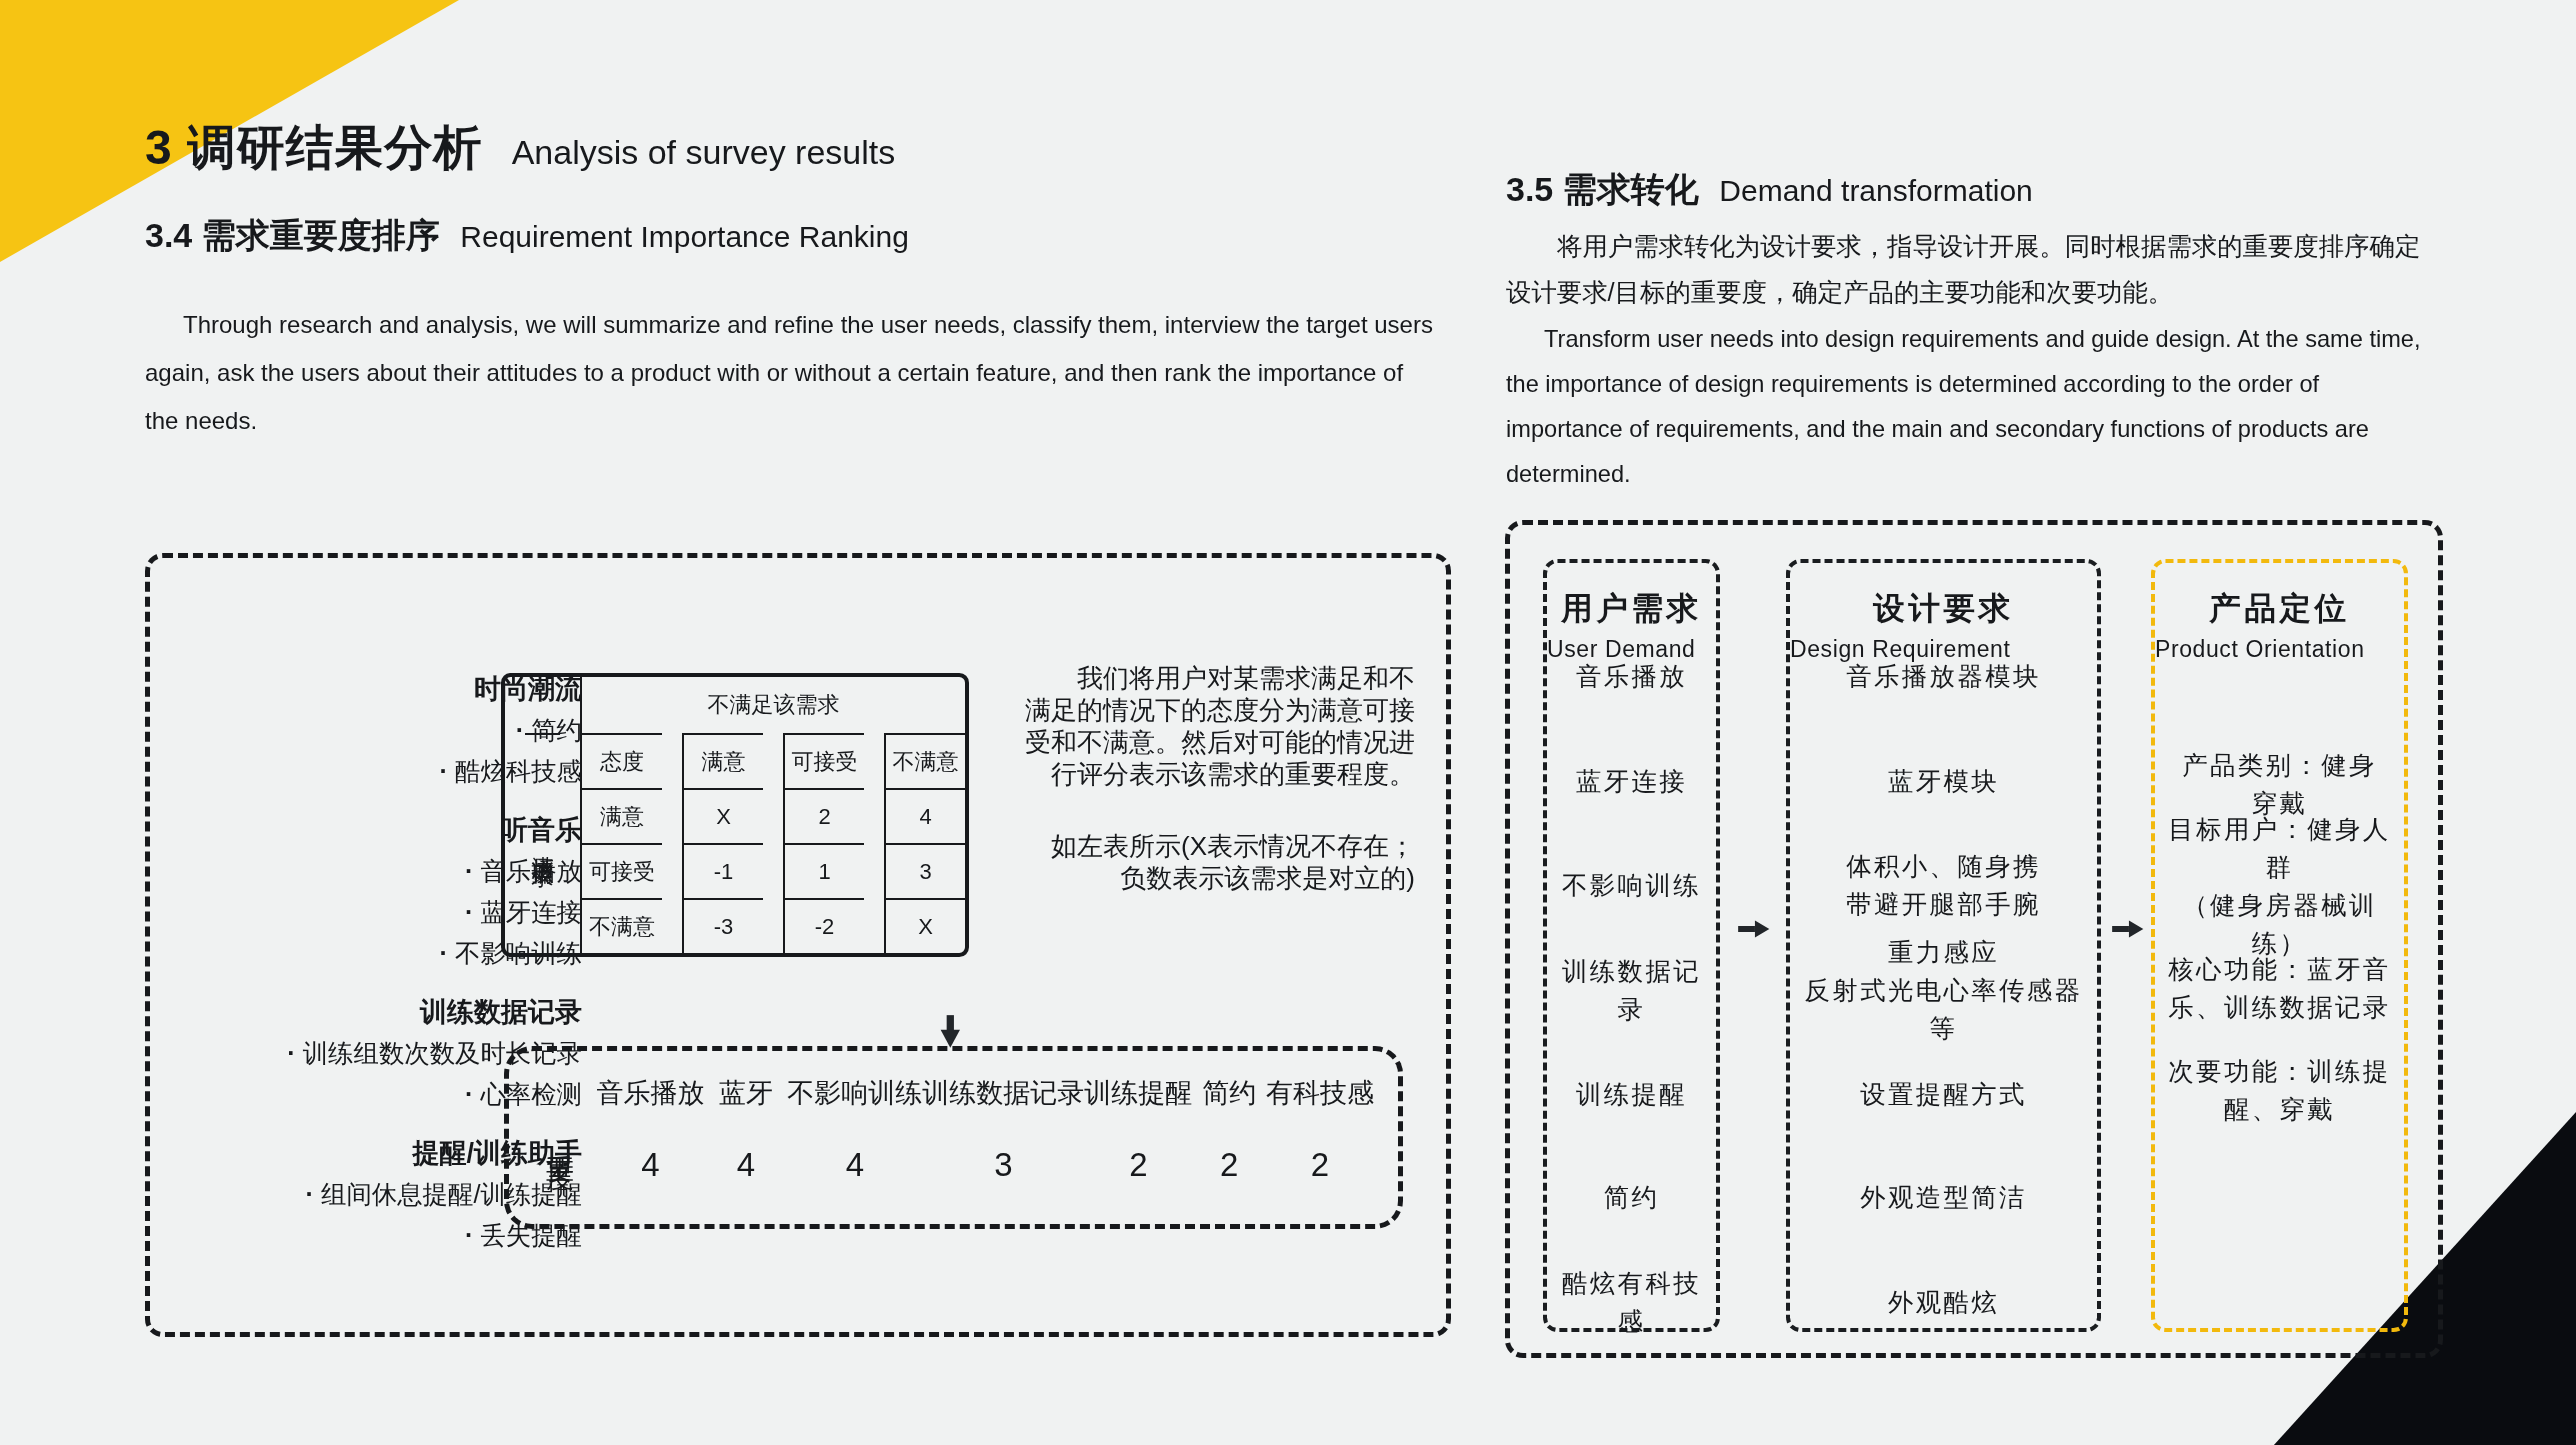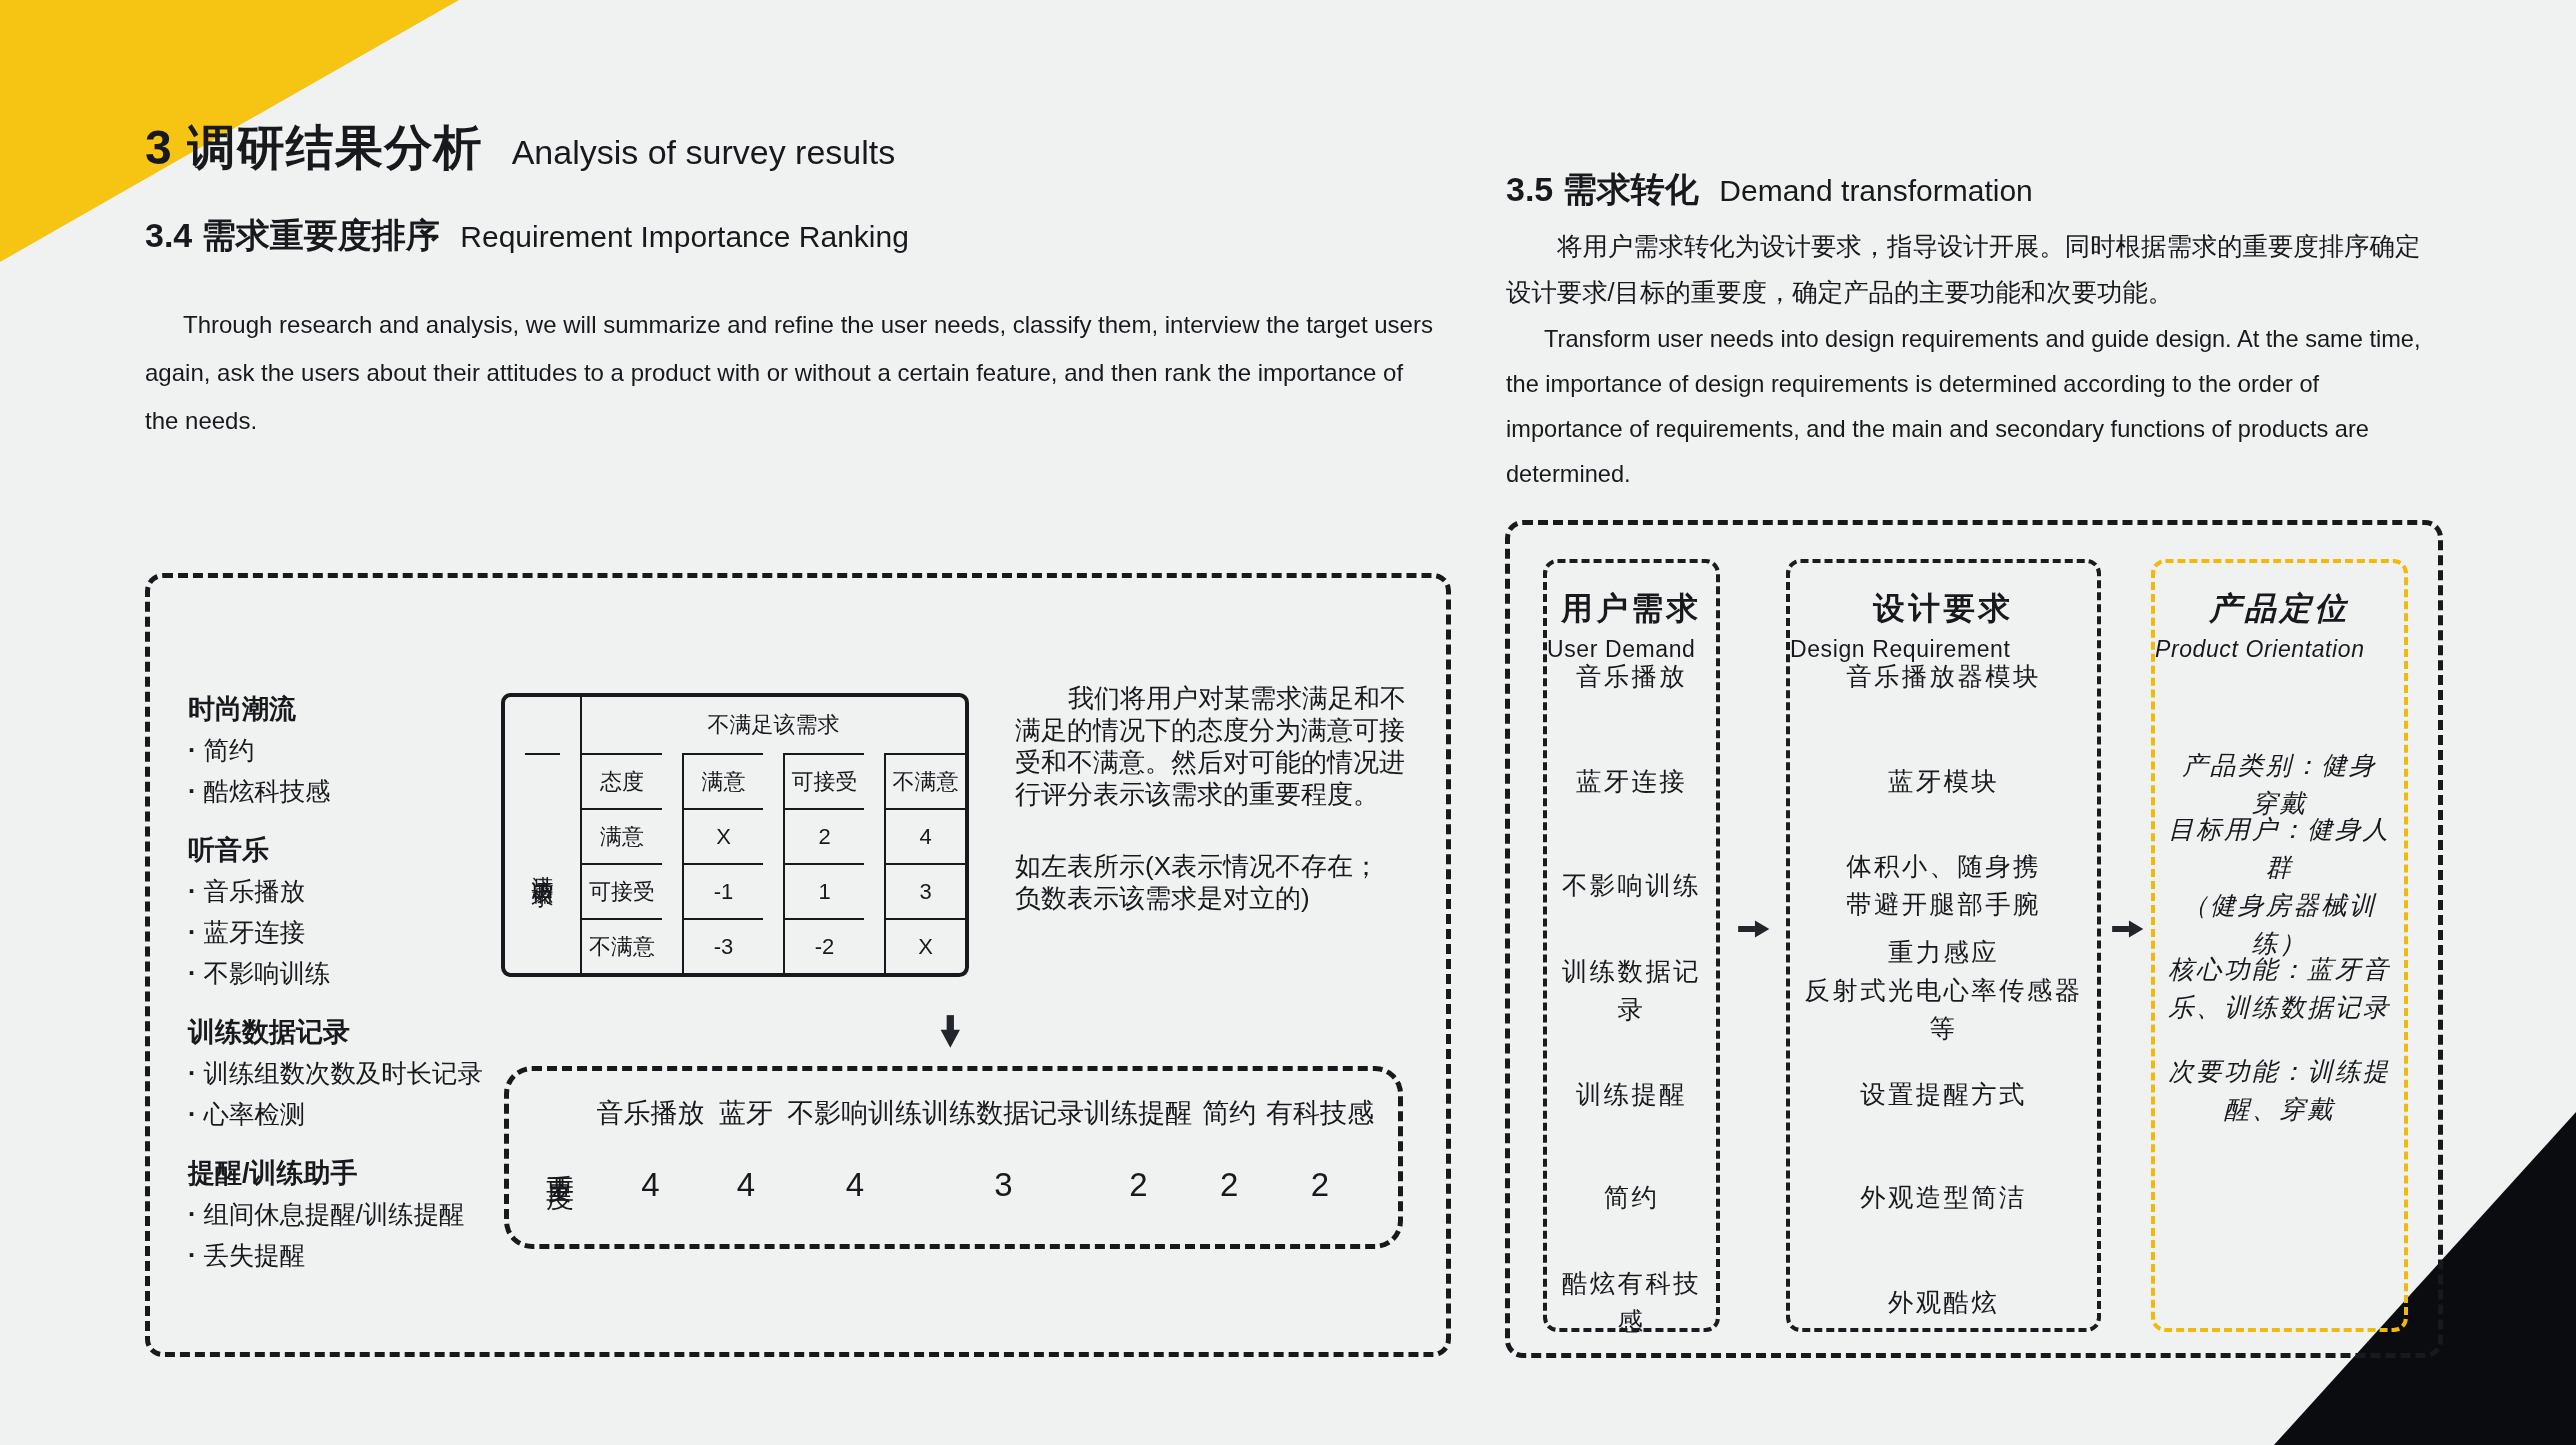--- a/index.html
+++ b/index.html
@@ -25,21 +25,21 @@
   
   .para{position:absolute;}
   .p34{left:145px;top:284px;width:1298px;}
   .p34 .zh{font-size:26px;line-height:53px;text-indent:53px;font-weight:500;}
   .p34 .en{font-size:24px;line-height:48px;text-indent:38px;margin-top:17px;}
   .p35{left:1506px;top:223px;width:933px;}
   .p35 .zh{font-size:25.4px;line-height:46px;text-indent:51px;font-weight:500;}
   .p35 .en{font-size:23.6px;line-height:45px;text-indent:38px;margin-top:2.4px;}
   
   .panel{position:absolute;border:5.5px dashed #17191C;border-radius:18px;}
-  .panel34{left:145px;top:573px;width:1296px;height:774px;}
+  .panel34{left:145px;top:553px;width:1296px;height:774px;text-align:right;}
   .panel35{left:1505px;top:520px;width:928px;height:828px;}
   
   .needs{position:absolute;left:38px;top:111px;width:394px;}
   .need-group{margin-bottom:18px;}
   .need-title{font-size:27px;font-weight:700;line-height:41px;}
   .need-item{font-size:25.4px;font-weight:500;line-height:41px;}
   .need-item::before{content:"·  ";font-weight:700;}
   
   .matrix{position:absolute;left:351px;top:115px;border:4.8px solid #17191C;border-radius:9.7px;
     display:grid;grid-template-columns:55px 102px 101px 101px 101px;
@@ -61,21 +61,21 @@
   .imp-label{writing-mode:vertical-rl;text-orientation:upright;font-size:28px;font-weight:500;
     letter-spacing:3.6px;margin-right:18px;}
   .imp-cols{flex:1;display:flex;align-self:stretch;}
   .imp-col{display:flex;flex-direction:column;align-items:center;padding-top:24px;gap:35px;}
   .imp-col .lab{font-size:27px;font-weight:500;white-space:nowrap;}
   .imp-col .val{font-size:33px;font-weight:500;}
   
   .colbox{position:absolute;top:34px;height:773px;border:4.2px dashed #1A1D20;border-radius:14.5px;box-sizing:border-box;}
   .colbox.c1{left:33px;width:177px;}
   .colbox.c2{left:276px;width:315px;}
-  .colbox.c3{left:641px;width:257px;border-color:#F2B90D;font-style:italic;}
+  .colbox.c3{left:641px;width:257px;border-color:#F2B90D;}
   .colbox .tzh{text-align:center;font-size:31.5px;font-weight:700;letter-spacing:3.6px;margin-top:25.4px;}
   .colbox .ten{font-size:23px;font-weight:500;letter-spacing:0.6px;margin-top:6px;}
   .ci{position:absolute;left:3.6px;right:3.6px;text-align:center;font-size:25.4px;font-weight:500;
     letter-spacing:2.4px;line-height:38px;white-space:pre-line;transform:translateY(-50%);}
   svg{display:block;}
 </style>
 </head>
 <body>
 
 <div class="slide">

